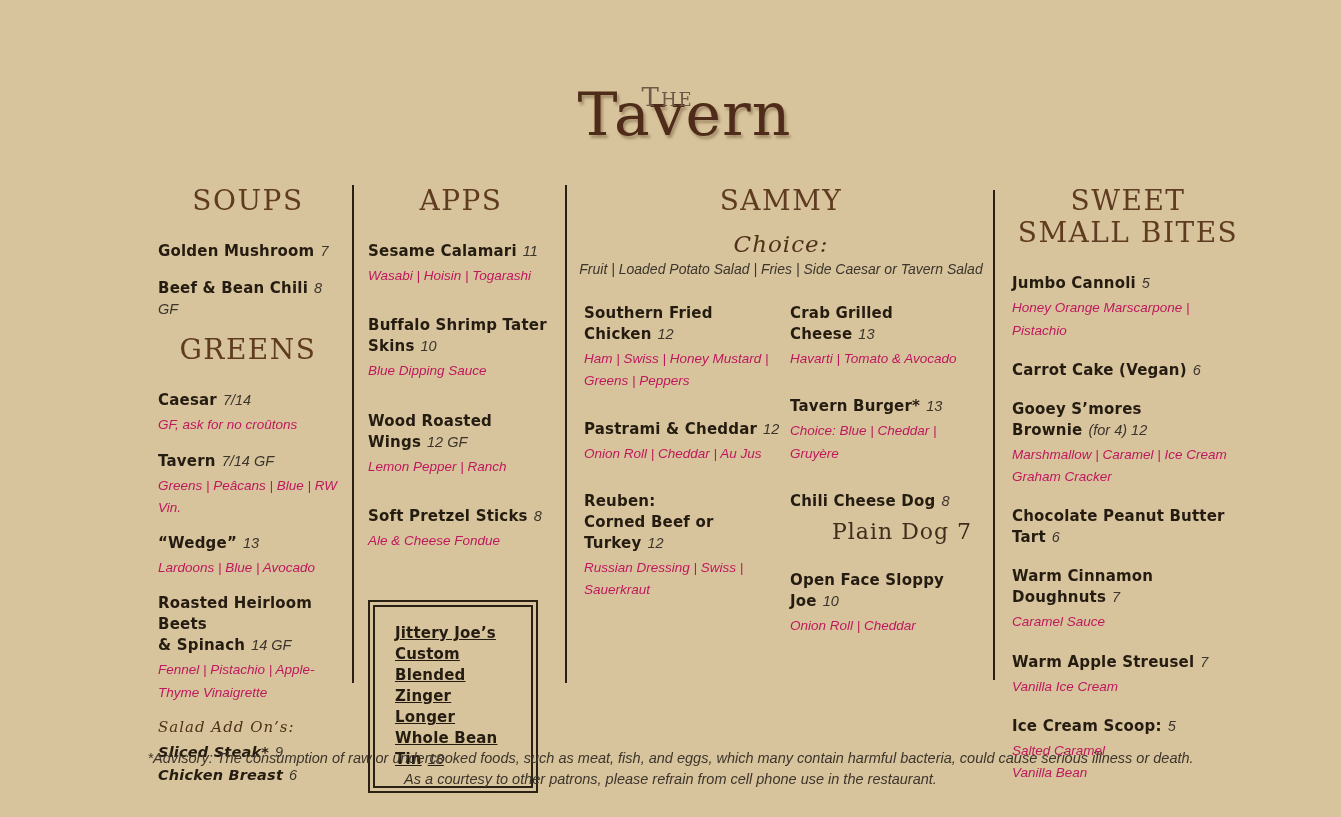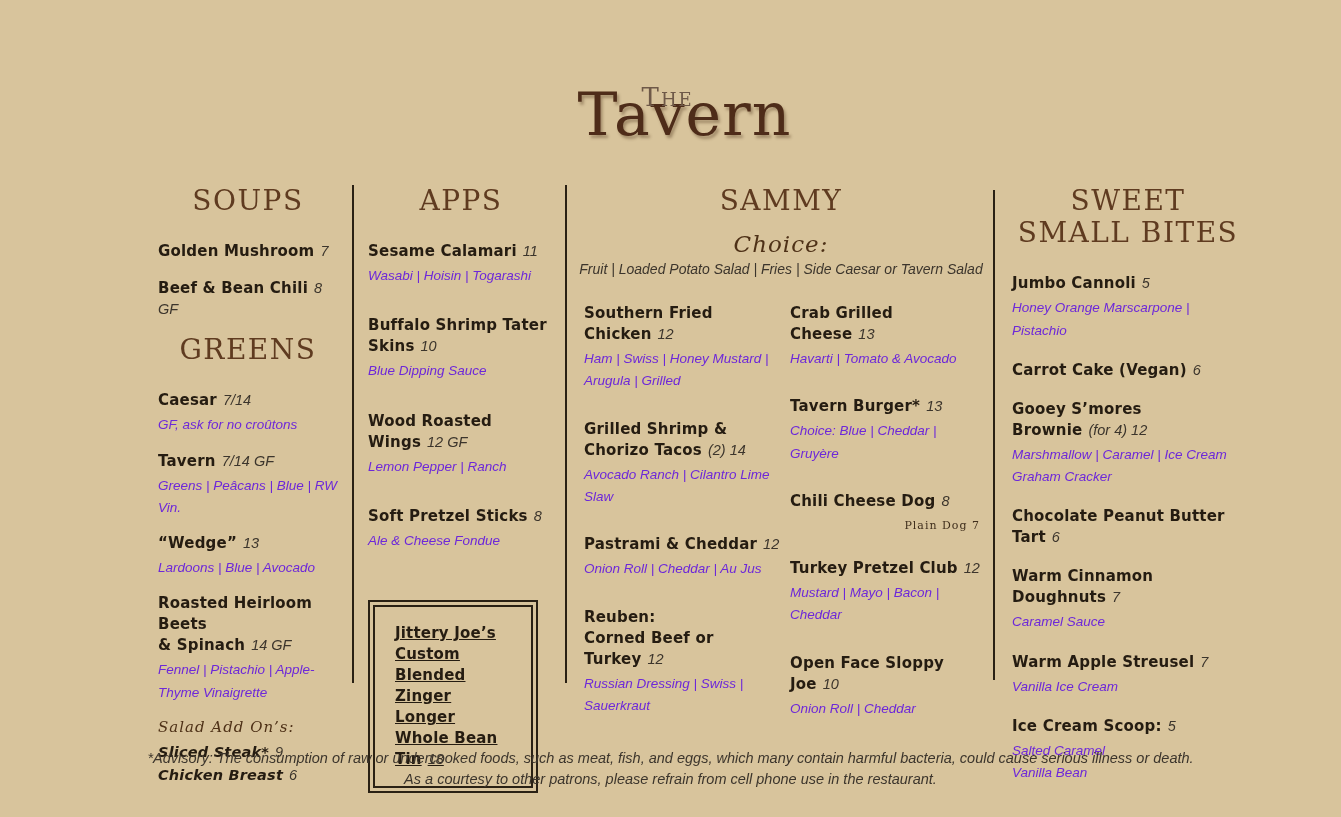--- a/index.html
+++ b/index.html
@@ -81,31 +81,30 @@
     font-style: italic;
     font-weight: 400;
     font-size: 14.5px;
     color: #3c352c;
     margin-left: 6px;
   }
   .ds {
     font-family: "Liberation Sans", sans-serif;
     font-style: italic;
     font-size: 13.5px; line-height: 1.65;
-    color: #6d28d9;
+    color: #be185d;
     margin-top: 3px;
     white-space: pre-line;
   }
   .sub-line {
     font-family: "DejaVu Serif", serif;
-    font-size: 11px;
+    font-size: 22px;
     color: #3f2e1c;
     letter-spacing: 1px;
     margin: 7px 0 0 42px;
-    text-align: right;
   }
 
   .addon-item { margin-bottom: 4px; }
   .addon-item .nm { font-size: 14.5px; line-height: 1.25; font-style: italic; }
 
   
   .choice-label {
     font-family: "DejaVu Serif", serif;
     font-style: italic;
     font-size: 23px;
@@ -234,25 +233,21 @@
 <section class="col sammy">
   <h2 class="heading" style="margin-bottom:0;">SAMMY</h2>
   <div class="choice-label">Choice:</div>
   <div class="choice-desc">Fruit | Loaded Potato Salad | Fries | Side Caesar or Tavern Salad</div>
 
   <div class="sammy-cols">
     <div class="sammy-left">
       <div class="item item-sammy">
         <span class="nm">Southern Fried Chicken</span><span class="pr">12</span>
         <div class="ds">Ham | Swiss | Honey Mustard |
-Arugula | Grilled</div>
-      </div>
-      <div class="item item-sammy">
-        <span class="nm">Grilled Shrimp &amp; Chorizo Tacos</span><span class="pr">(2) 14</span>
-        <div class="ds">Avocado Ranch | Cilantro Lime Slaw</div>
+Greens | Peppers</div>
       </div>
       <div class="item item-sammy">
         <span class="nm">Pastrami &amp; Cheddar</span><span class="pr">12</span>
         <div class="ds">Onion Roll | Cheddar | Au Jus</div>
       </div>
       <div class="item item-sammy">
         <span class="nm">Reuben:
 Corned Beef or Turkey</span><span class="pr">12</span>
         <div class="ds">Russian Dressing | Swiss | Sauerkraut</div>
       </div>
@@ -263,24 +258,20 @@
         <span class="nm">Crab Grilled Cheese</span><span class="pr">13</span>
         <div class="ds">Havarti | Tomato &amp; Avocado</div>
       </div>
       <div class="item item-sammy">
         <span class="nm">Tavern Burger*</span><span class="pr">13</span>
         <div class="ds">Choice: Blue | Cheddar | Gruyère</div>
       </div>
       <div class="item item-sammy">
         <span class="nm">Chili Cheese Dog</span><span class="pr">8</span>
         <div class="sub-line">Plain Dog 7</div>
-      </div>
-      <div class="item item-sammy">
-        <span class="nm">Turkey Pretzel Club</span><span class="pr">12</span>
-        <div class="ds">Mustard | Mayo | Bacon | Cheddar</div>
       </div>
       <div class="item item-sammy">
         <span class="nm">Open Face Sloppy Joe</span><span class="pr">10</span>
         <div class="ds">Onion Roll | Cheddar</div>
       </div>
     </div>
   </div>
 </section>
 
 <section class="col col4">

